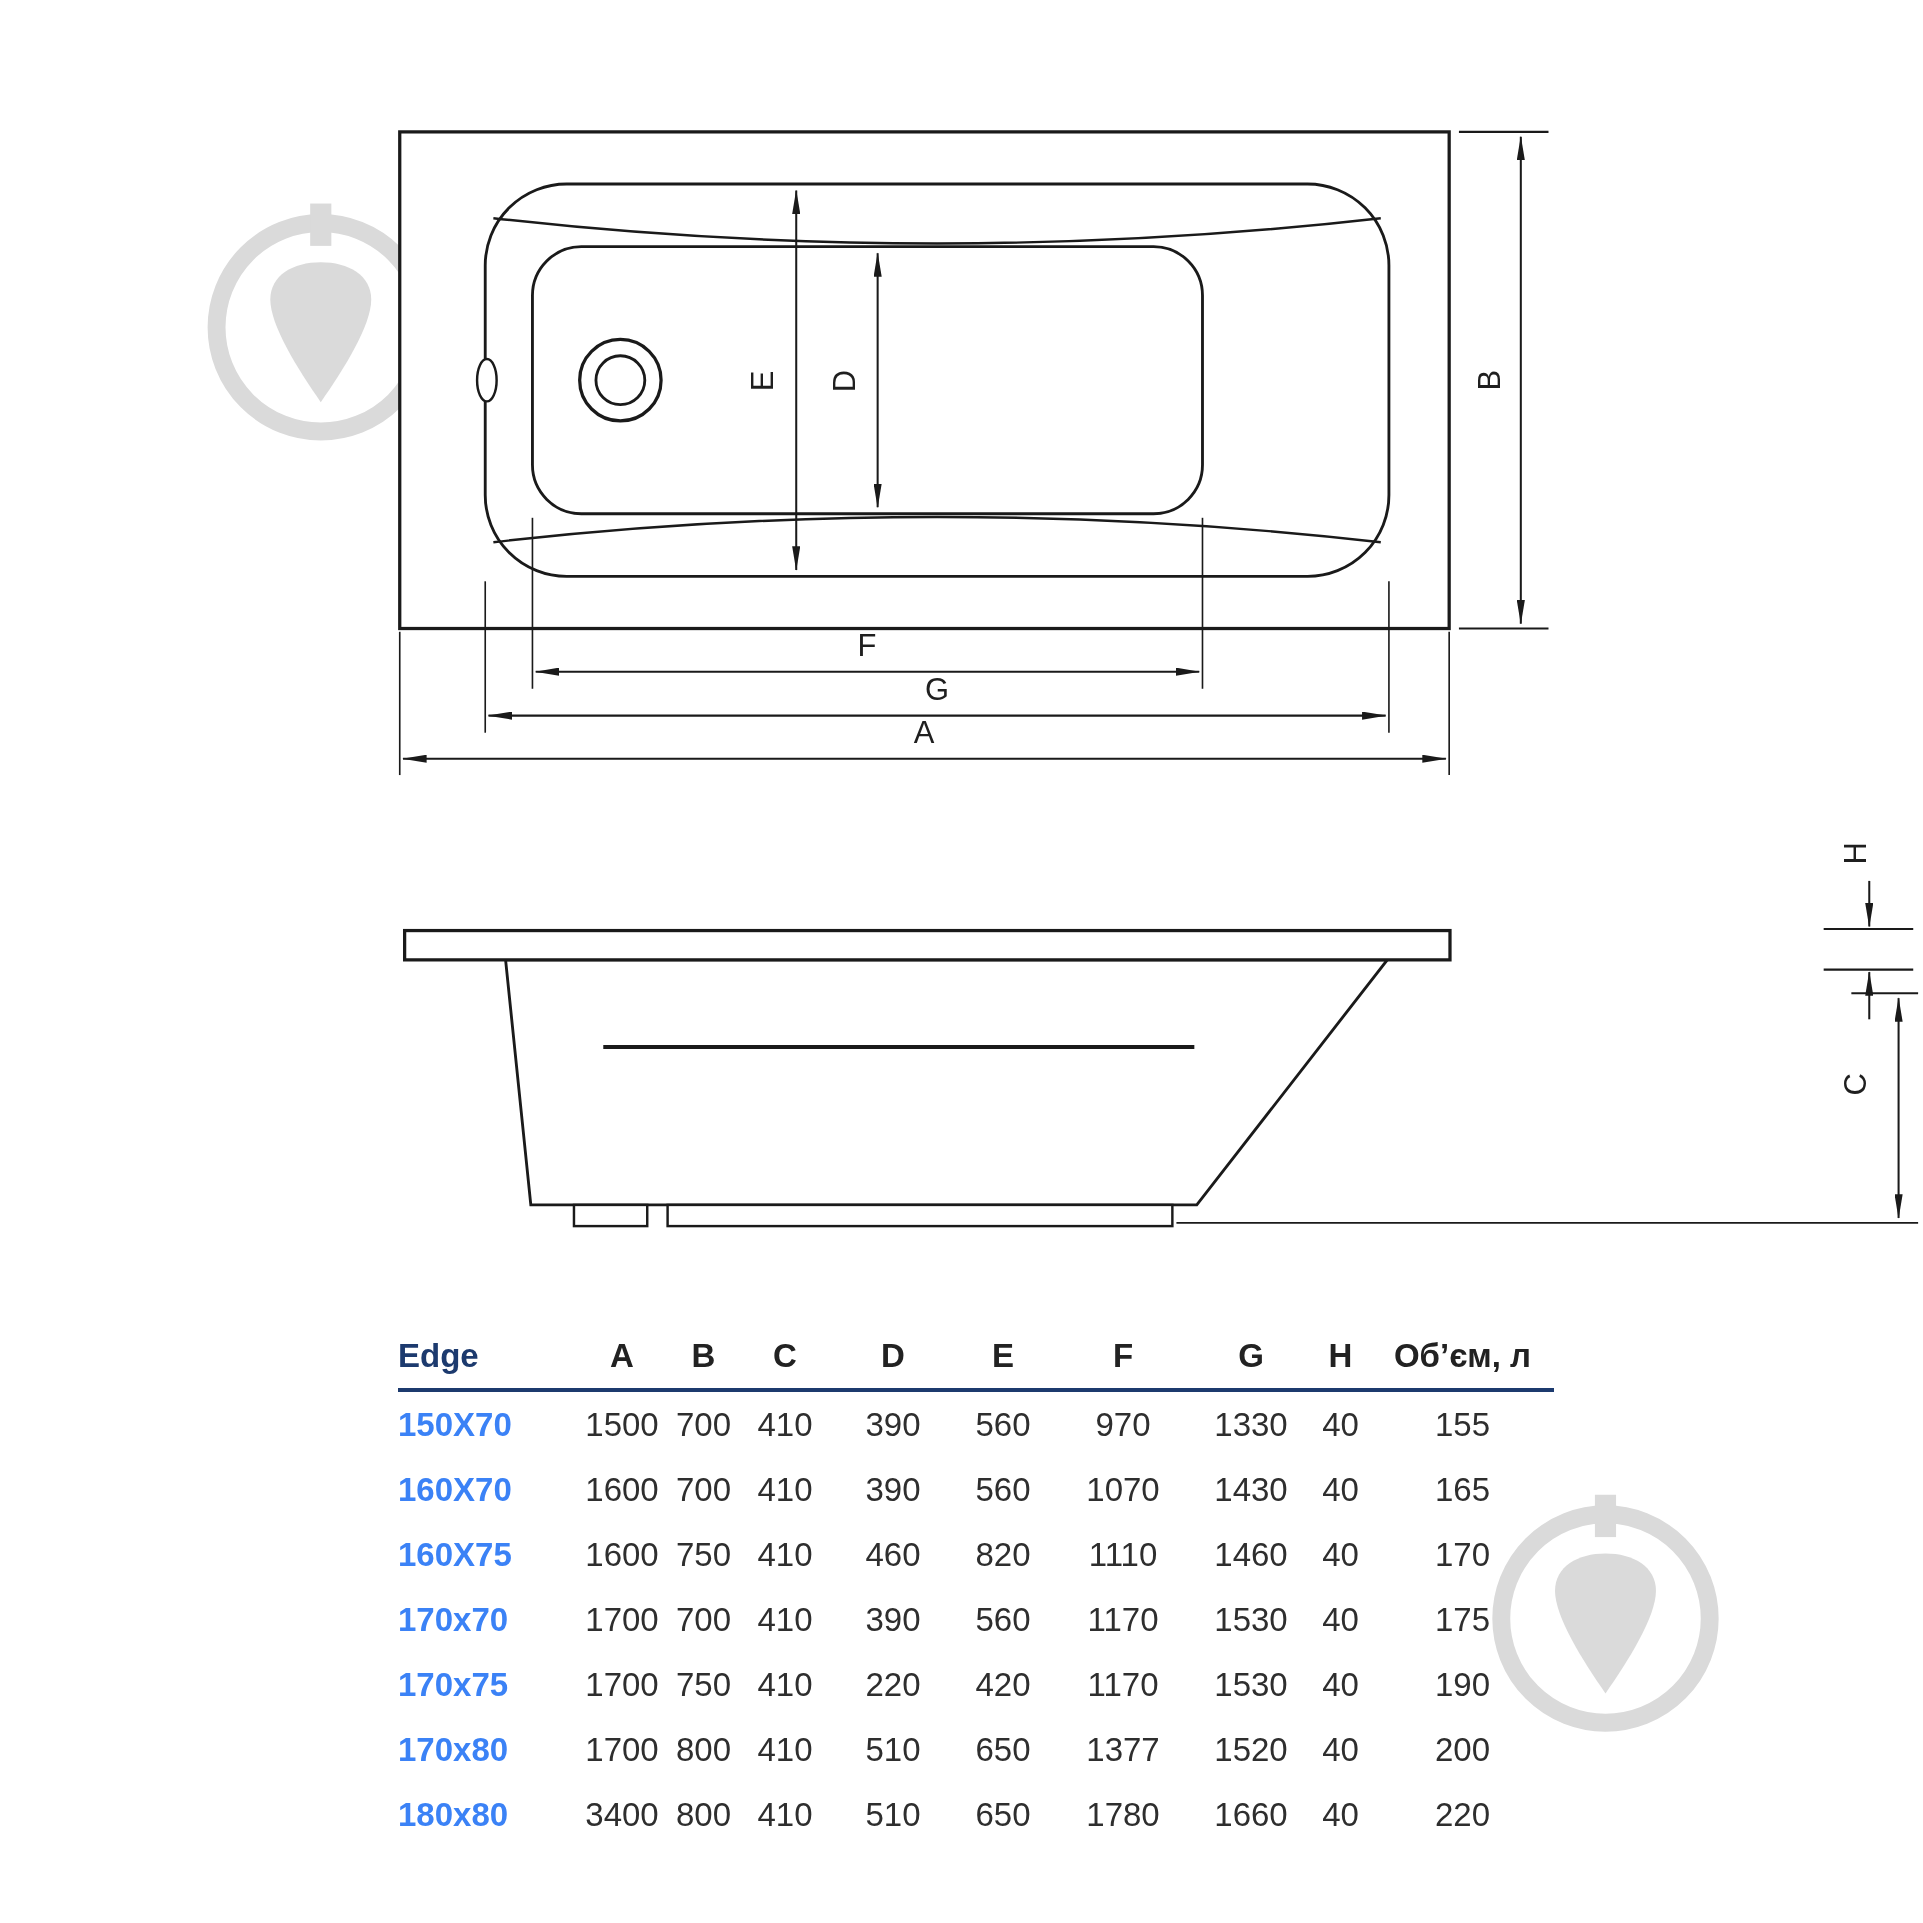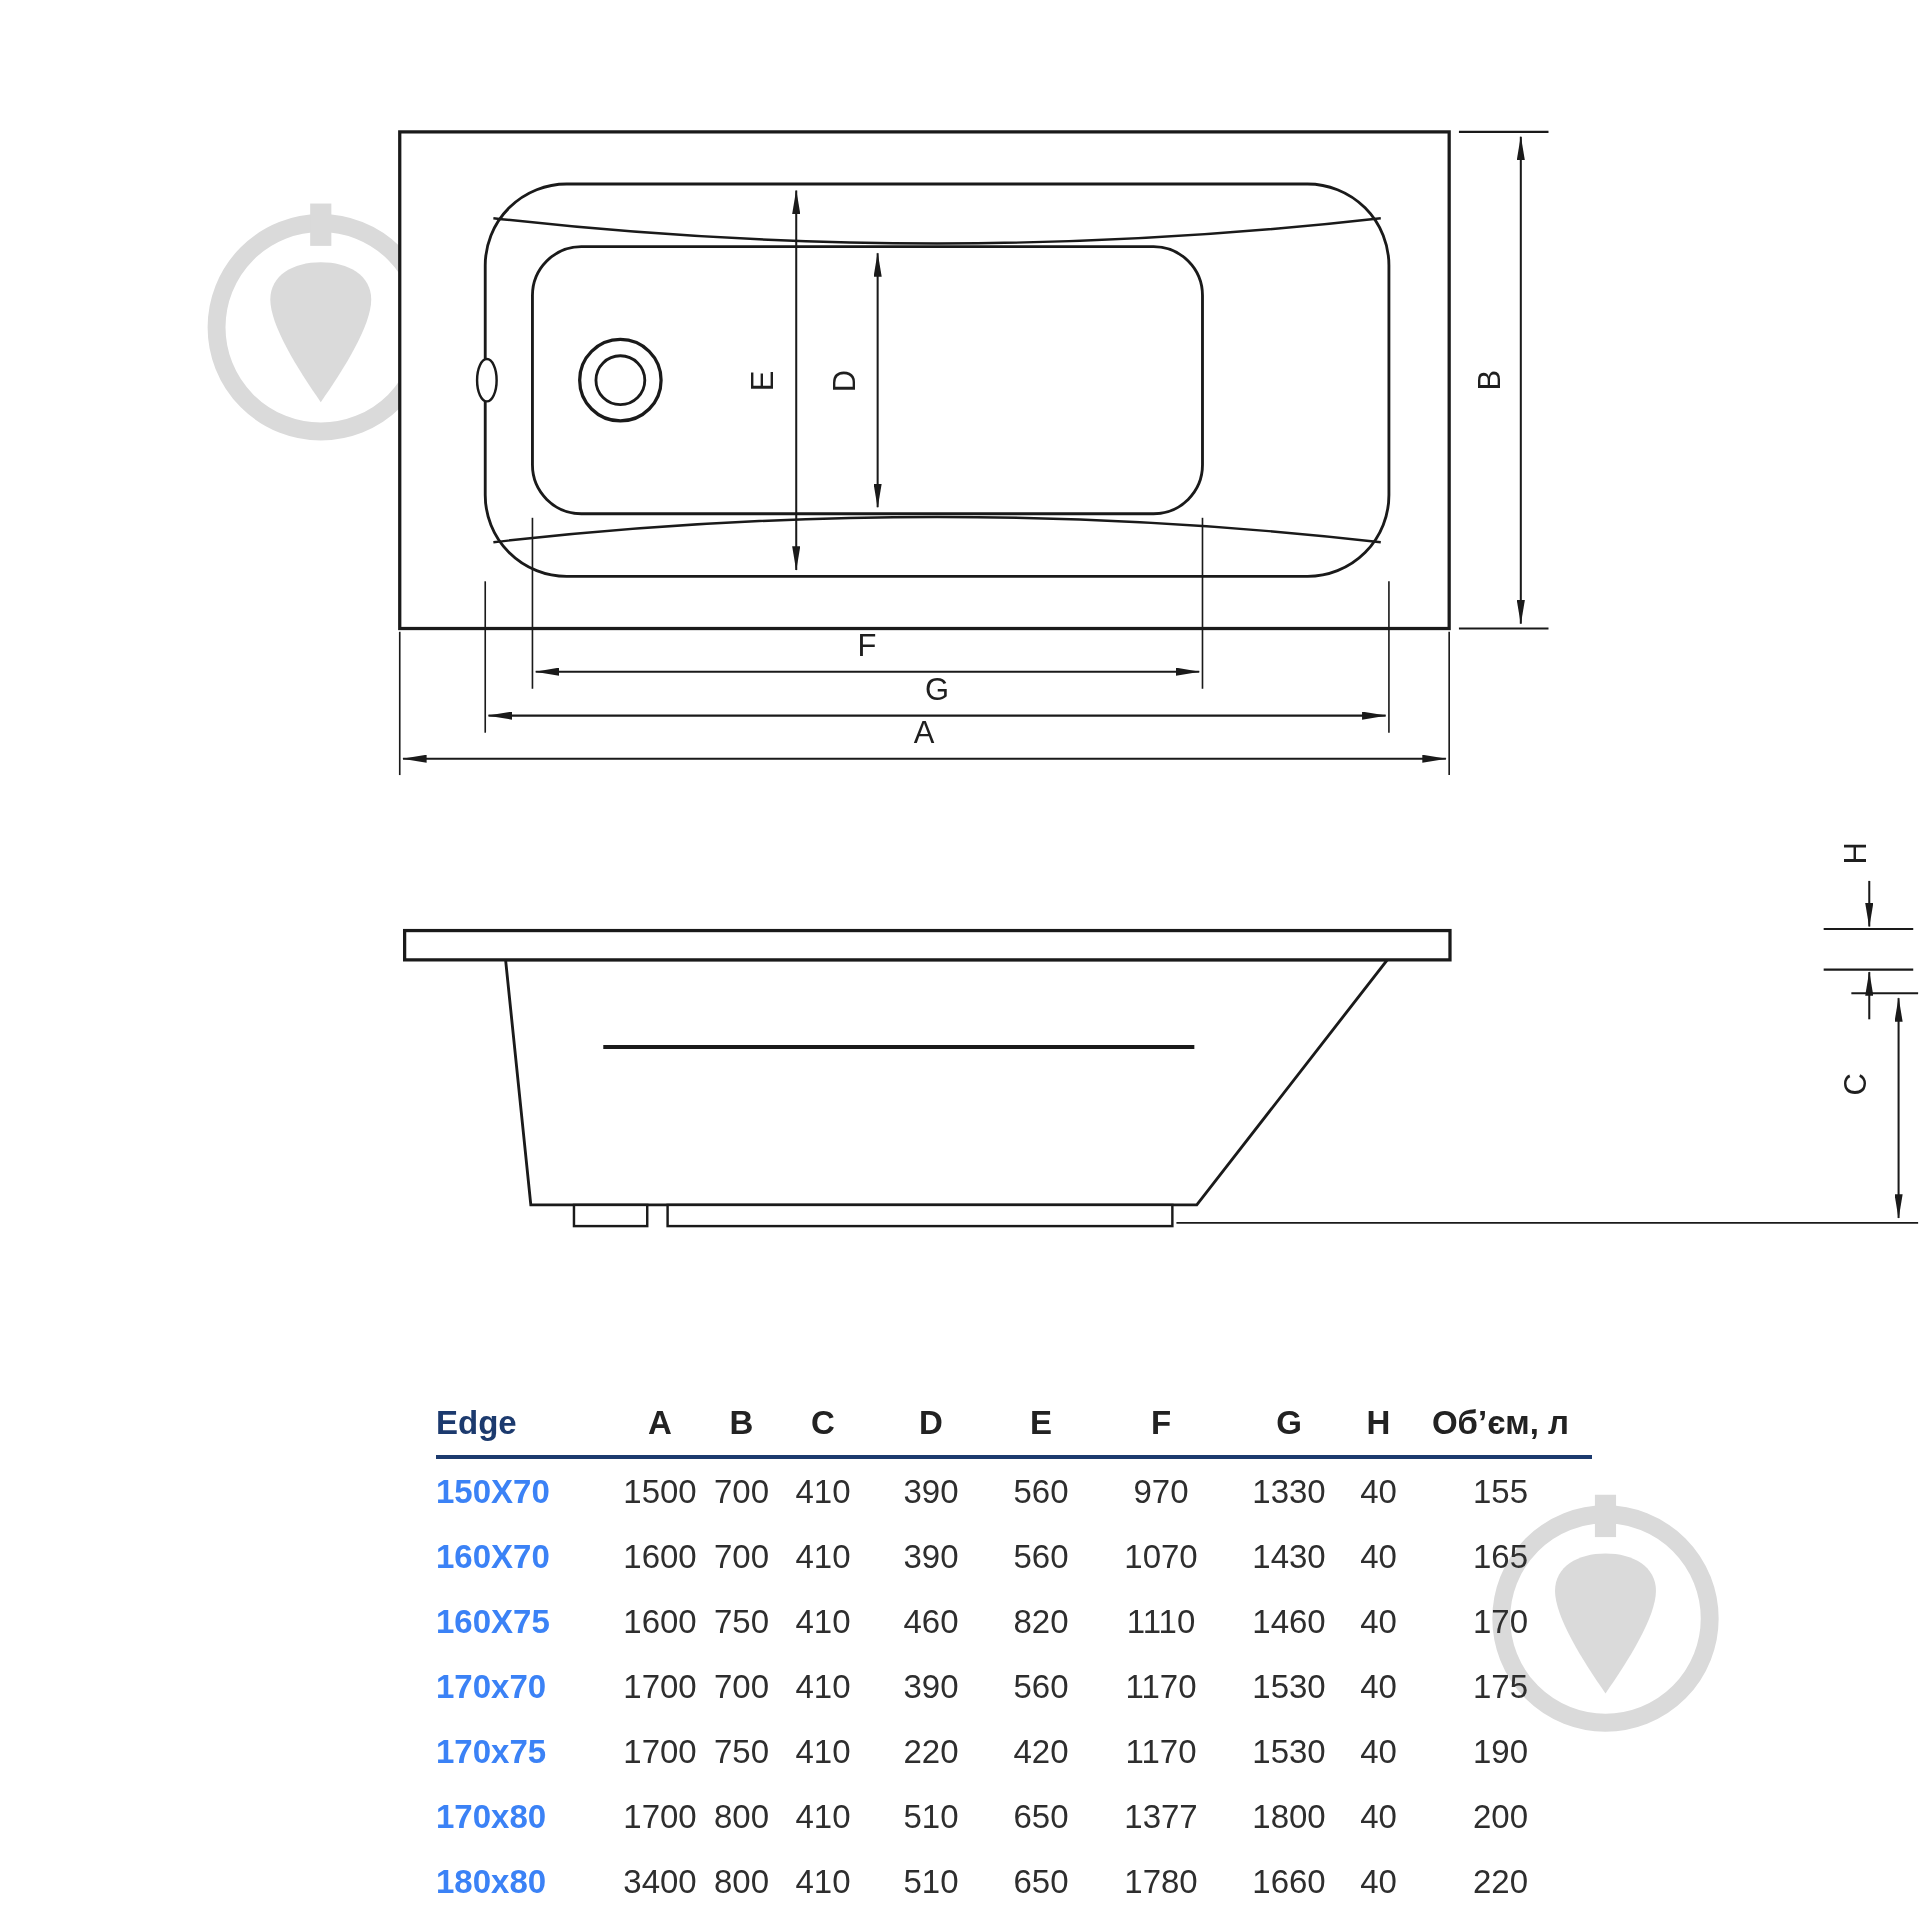--- a/index.html
+++ b/index.html
@@ -1,20 +1,20 @@
 <!DOCTYPE html>
 <html style="font-size:13px"><head>
 <meta charset="utf-8">
 <style>
   html,body{margin:0;padding:0;background:#ffffff;}
   .canvas{position:relative;width:1923px;height:1923px;background:#ffffff;
           font-family:"Liberation Sans",sans-serif;overflow:hidden;}
   .canvas svg{position:absolute;left:0;top:0;}
   svg text{font-family:"Liberation Sans",sans-serif;fill:#1f1f1f;}
-  .dim-table{position:absolute;left:398px;top:1404px;width:1156px;z-index:2;margin-left:38px;}
+  .dim-table{position:absolute;left:398px;top:1337px;width:1156px;z-index:2;}
   .thead{display:grid;grid-template-columns:175px 98px 65px 98px 118px 102px 138px 118px 61px 183px;
          align-items:end;padding-bottom:13px;border-bottom:4.9px solid #1c3a6e;}
   .th{font-weight:bold;font-size:33px;color:#222222;text-align:center;}
   .th.first{text-align:left;color:#1c3a6e;}
   .trow{display:grid;grid-template-columns:175px 98px 65px 98px 118px 102px 138px 118px 61px 183px;
         height:65px;align-items:center;}
   .td{font-size:33px;color:#2e2e2e;text-align:center;}
   .td.label{font-weight:bold;color:#3b82f6;text-align:left;font-size:33px;}
 </style>
 </head>
@@ -189,21 +189,21 @@
   </div>
 
   <div class="trow">
     <div class="td label">170x80</div>
     <div class="td">1700</div>
     <div class="td">800</div>
     <div class="td">410</div>
     <div class="td">510</div>
     <div class="td">650</div>
     <div class="td">1377</div>
-    <div class="td">1800</div>
+    <div class="td">1520</div>
     <div class="td">40</div>
     <div class="td">200</div>
   </div>
 
   <div class="trow">
     <div class="td label">180x80</div>
     <div class="td">3400</div>
     <div class="td">800</div>
     <div class="td">410</div>
     <div class="td">510</div>

